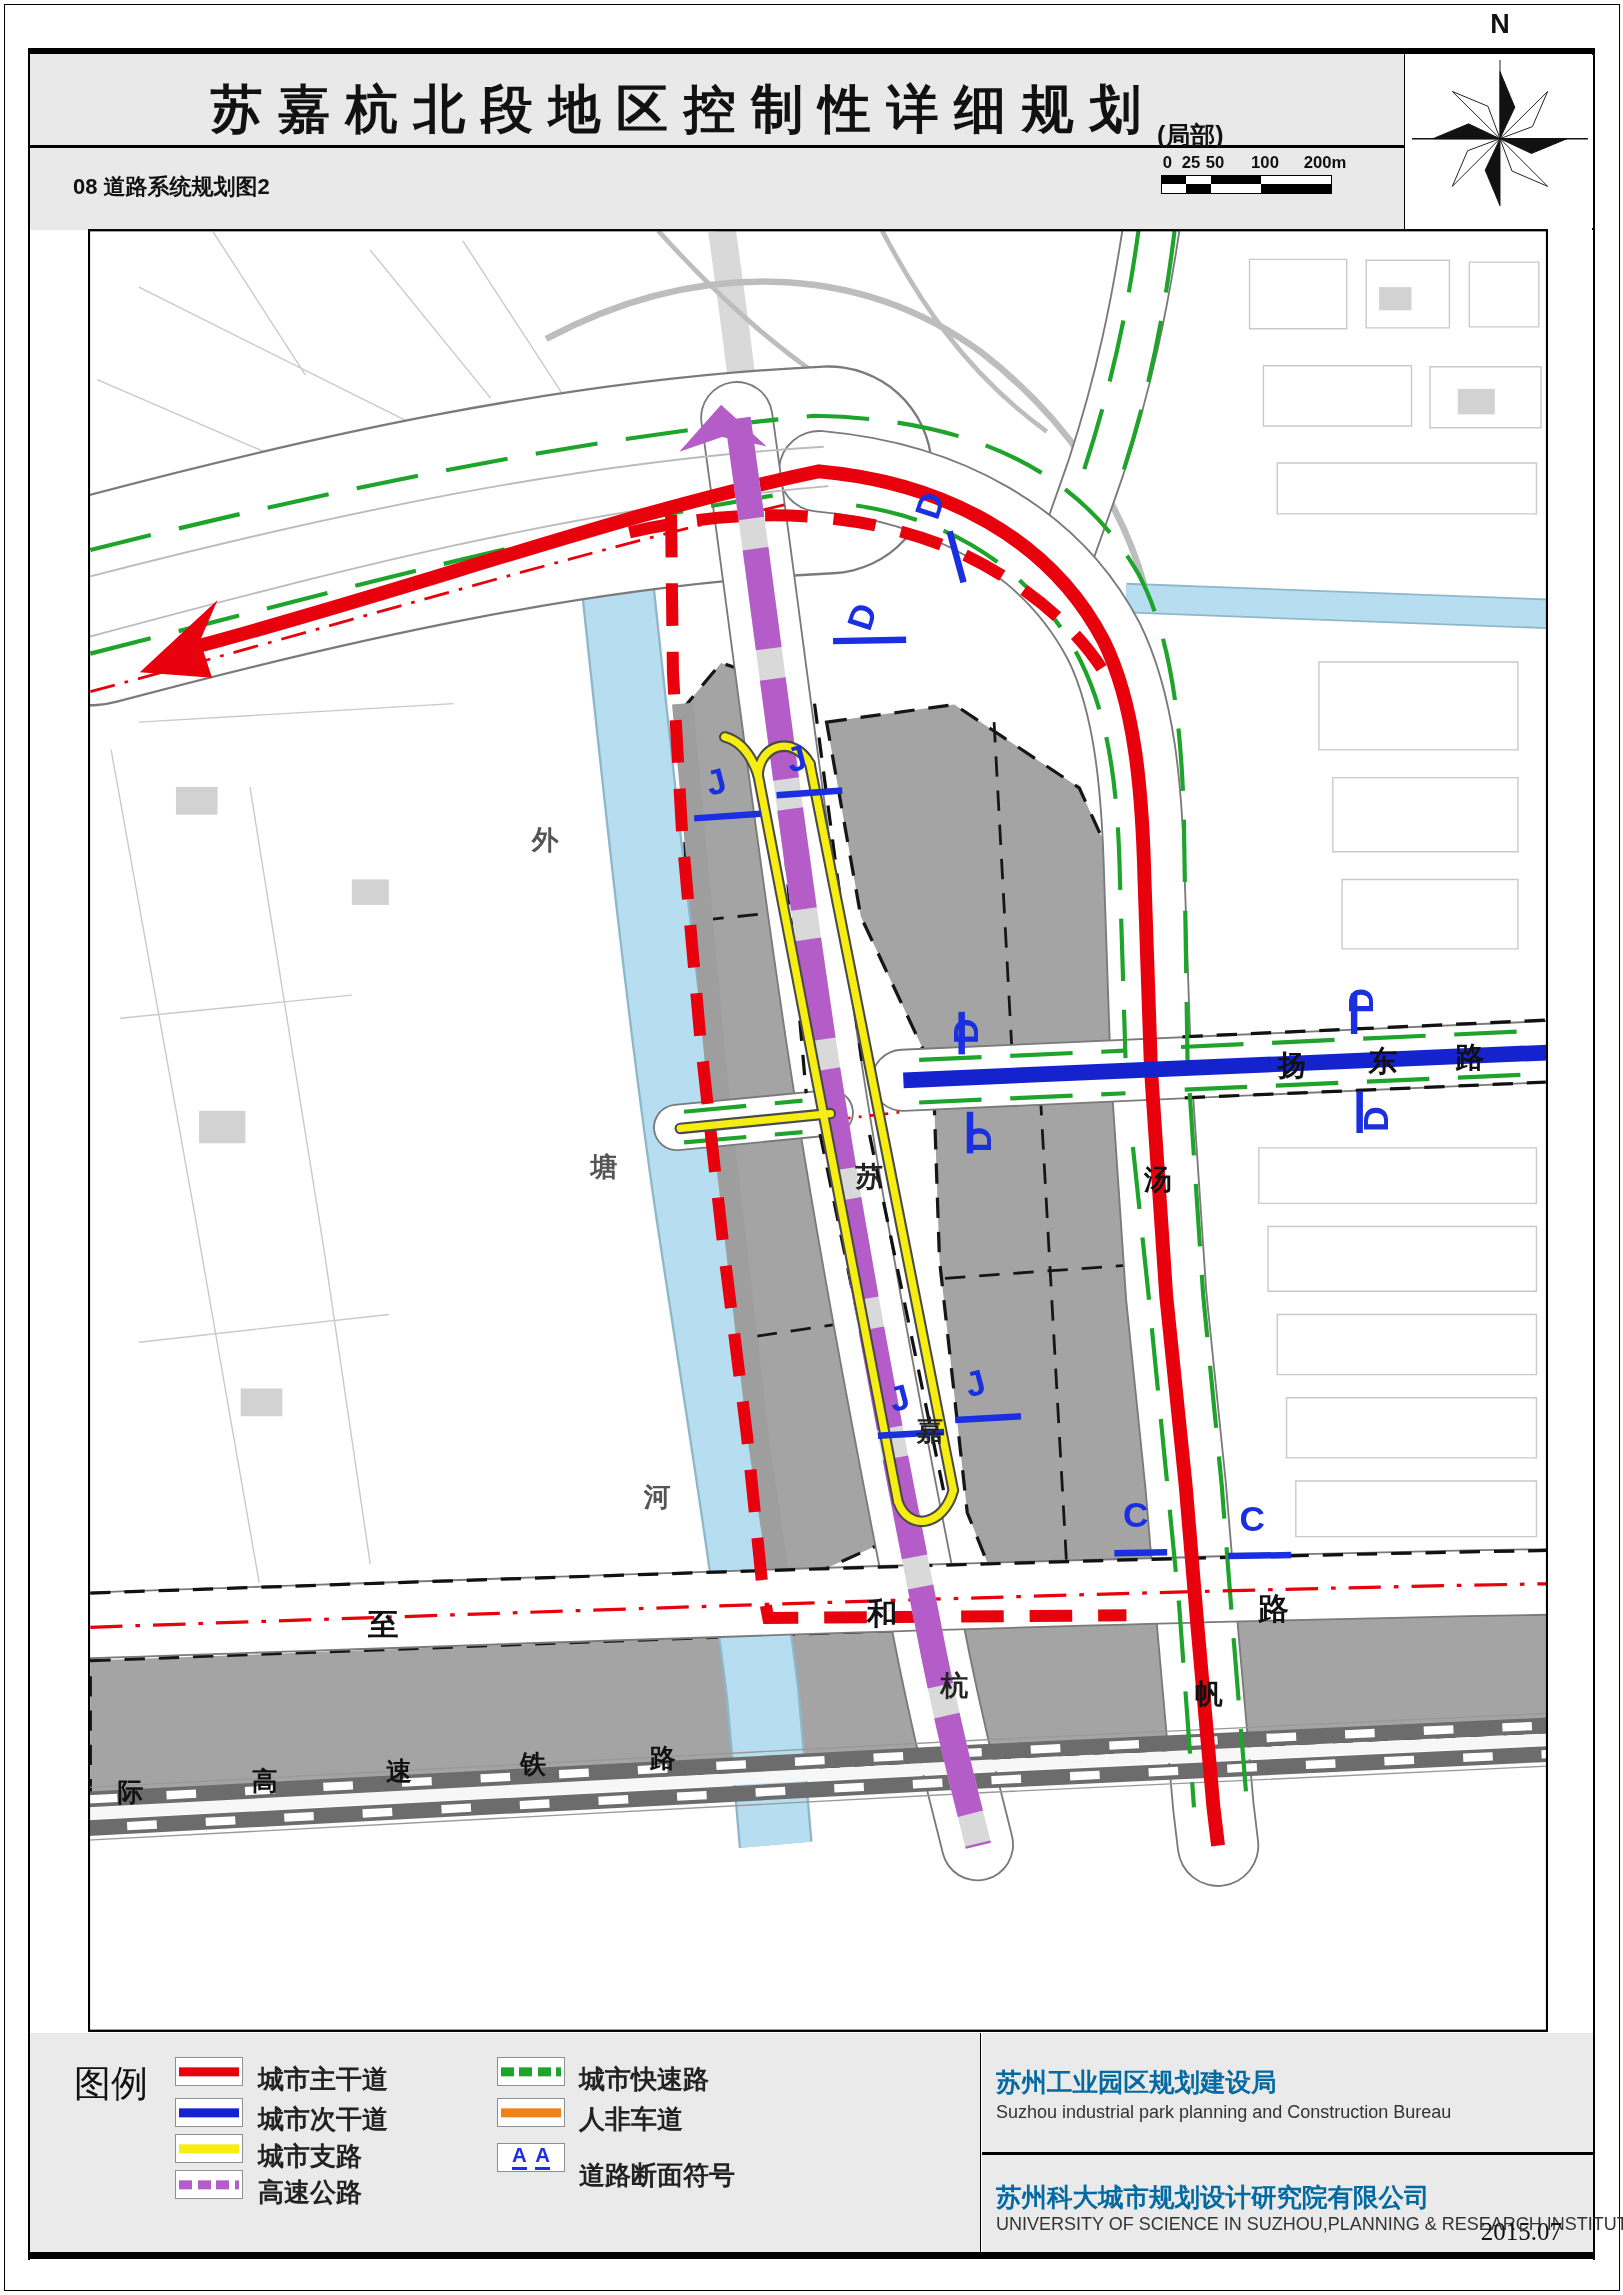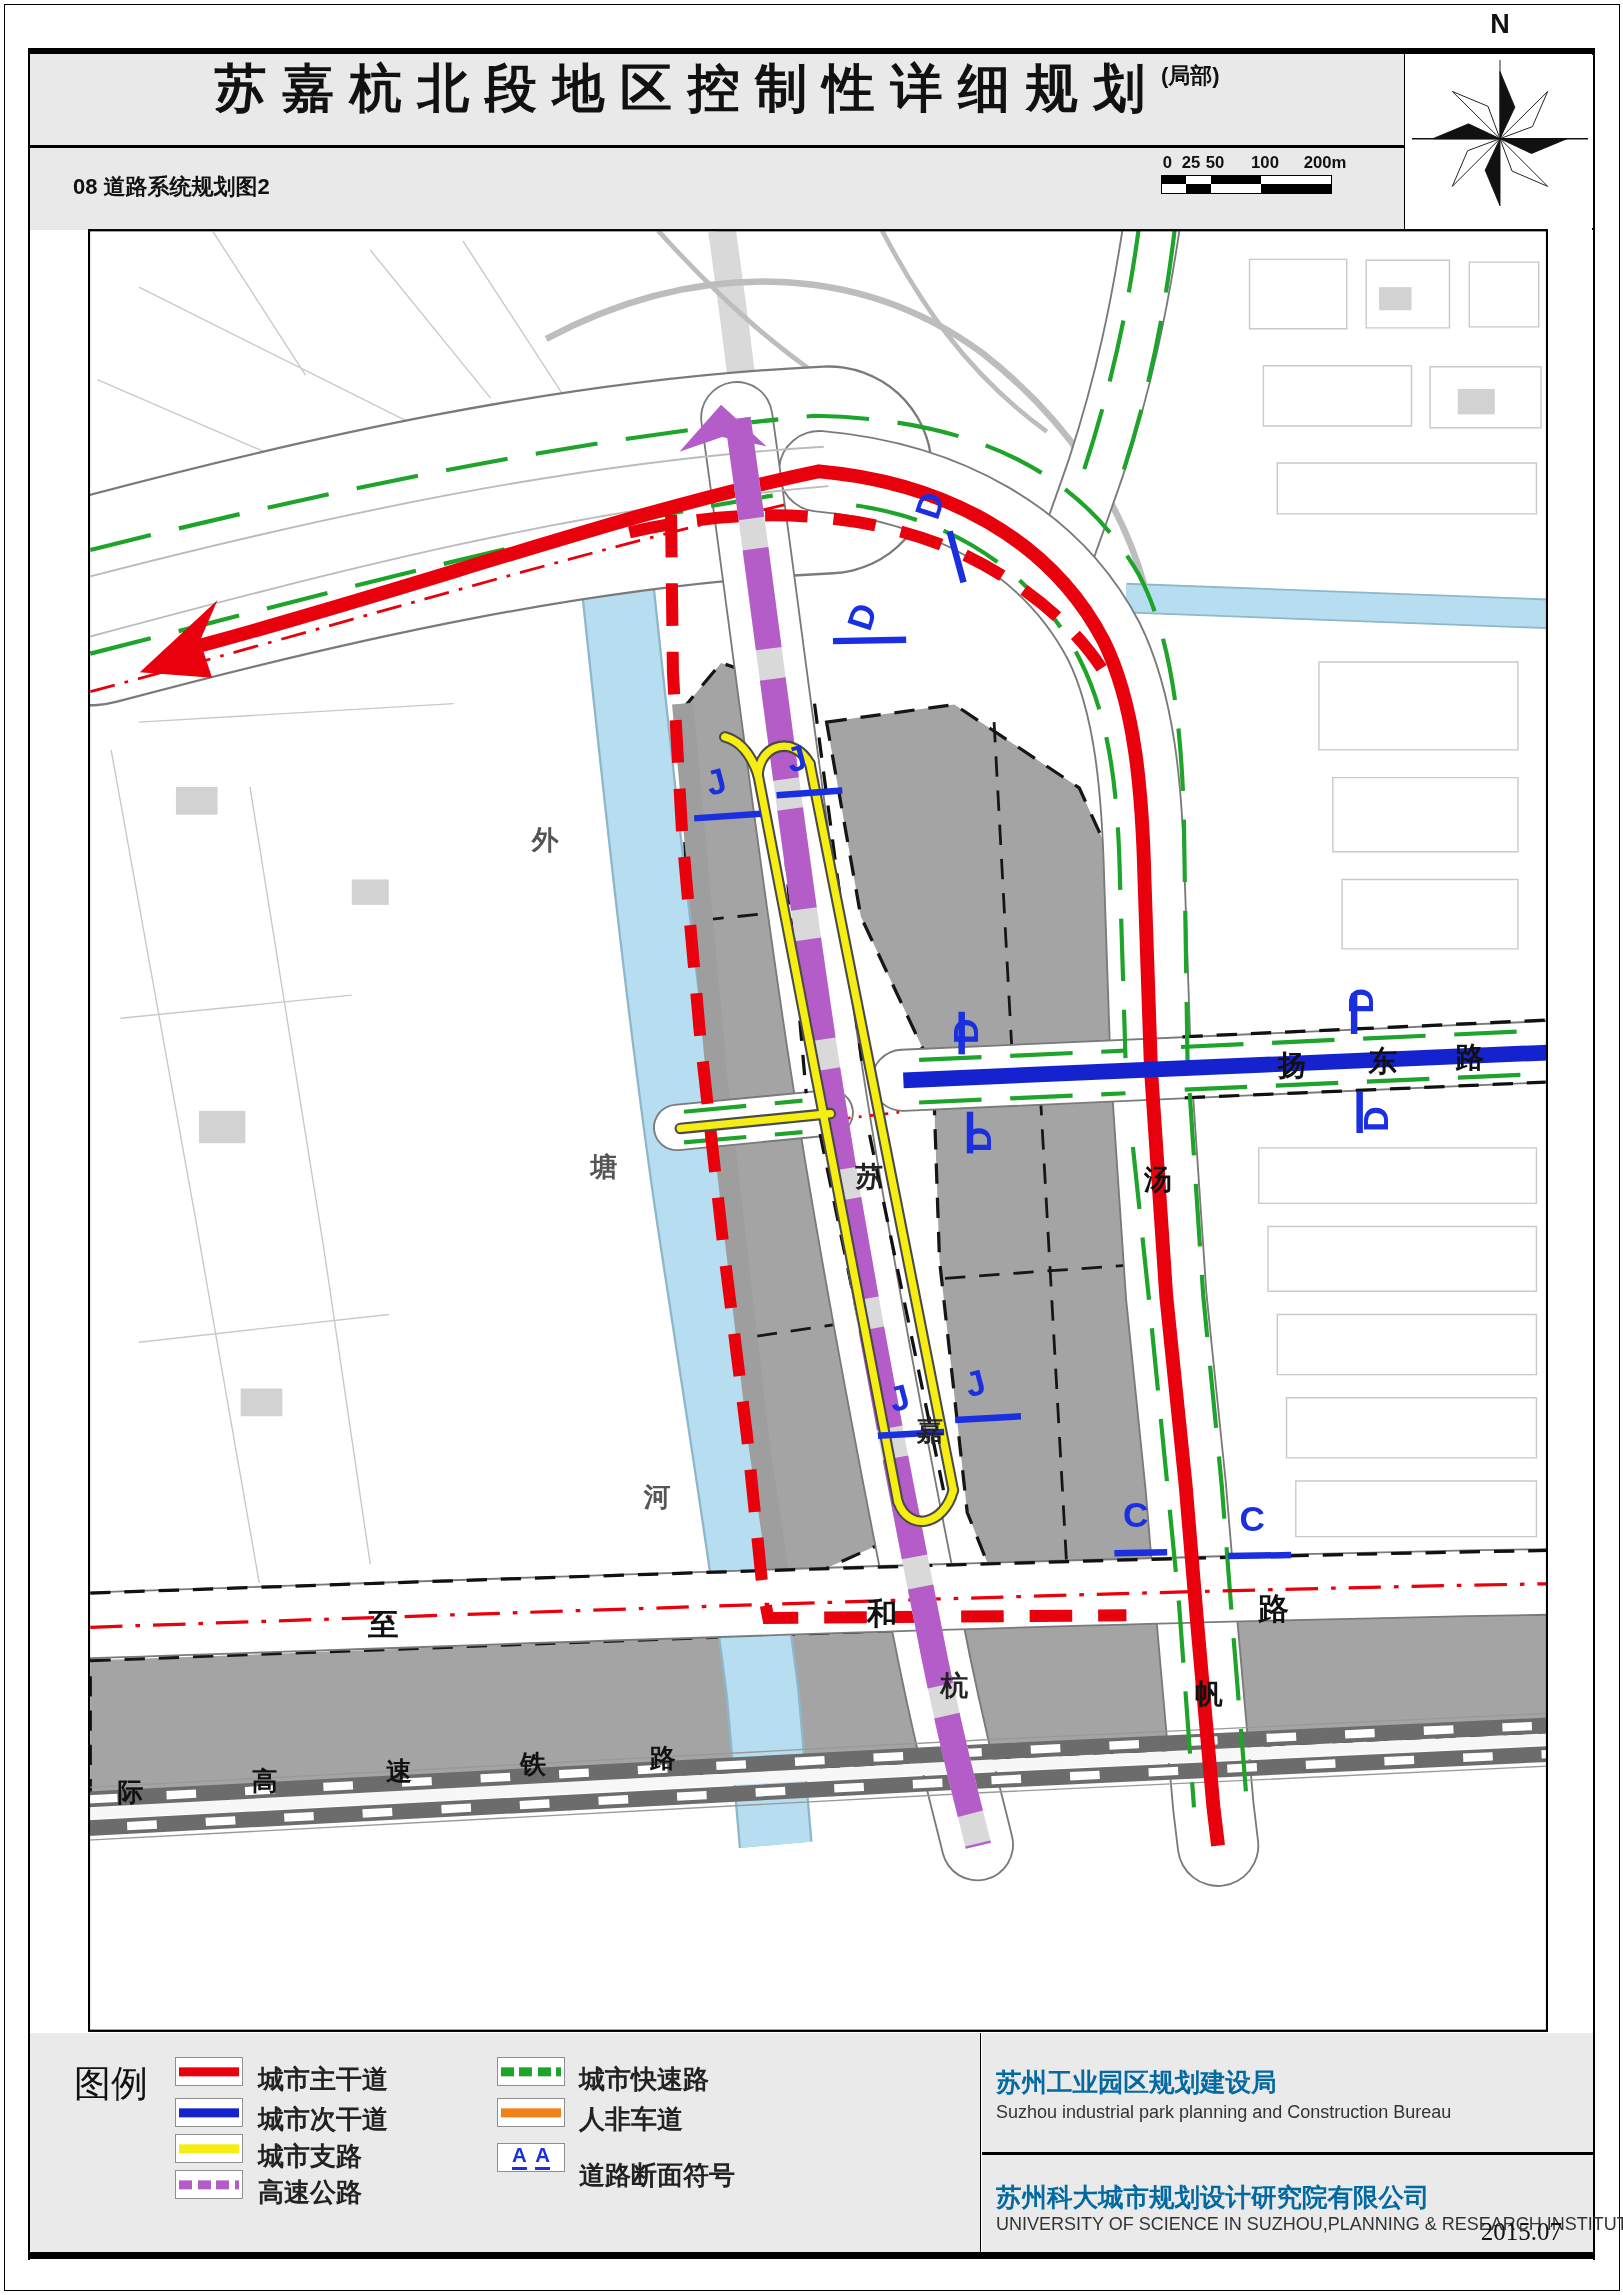--- a/index.html
+++ b/index.html
@@ -2,23 +2,23 @@
 <html style="--c-red: #e8000d; --c-blue: #1523cf; --c-yellow: #f6ee12; --c-purple: #b45cc8; --c-green: #1ea32b; --c-orange: #f28118; --c-water: #b7def0; --c-block: #a4a4a4; --c-rail: #6c6c6c; --c-section: #1a2fe0;font-size:7.4px"><head>
 <meta charset="utf-8">
 <style>
   html,body{margin:0;padding:0;background:#fff;}
   .page{position:relative;width:1624px;height:2295px;background:#fff;
         font-family:"Liberation Sans",sans-serif;color:#111;overflow:hidden;}
   .abs{position:absolute;}
   .outer-border{position:absolute;inset:3.7px;border:1.9px solid #000;}
   .rule{position:absolute;background:#000;}
   .page-title{position:absolute;left:30px;top:54px;width:1374px;height:91px;
-    display:flex;align-items:flex-start;justify-content:center;background:#e9e9e9;}
+    display:flex;align-items:flex-end;justify-content:center;background:#e9e9e9;}
   .page-title .main{font-size:52px;font-weight:bold;letter-spacing:0.30em;white-space:nowrap;}
-  .page-title .suffix{font-size:22px;font-weight:bold;margin-left:0;transform:translateY(6.5px);}
+  .page-title .suffix{font-size:25px;font-weight:bold;margin-left:0;transform:translateY(6.5px);}
   .subtitle-band{position:absolute;left:30px;top:148px;width:1374px;height:82px;background:#e9e9e9;}
   .sheet-subtitle{position:absolute;left:43px;top:24px;font-size:22px;font-weight:bold;}
   .north-panel{position:absolute;left:1405px;top:54px;width:187px;height:176px;background:#fff;}
   .north-n{position:absolute;left:1479px;top:9.3px;width:42px;text-align:center;
            font-size:27px;font-weight:bold;}
   .scalebar{position:absolute;left:1161px;top:153px;width:176px;height:51px;}
   .scalebar .tick{position:absolute;top:0;transform:translateX(-50%);font-size:16.7px;font-weight:bold;}
   .bar{position:absolute;left:0;top:22px;width:171px;height:18.5px;border:1.4px solid #000;box-sizing:border-box;}
   .bar .row{display:flex;height:50%;}
   .bar .seg{height:100%;}

